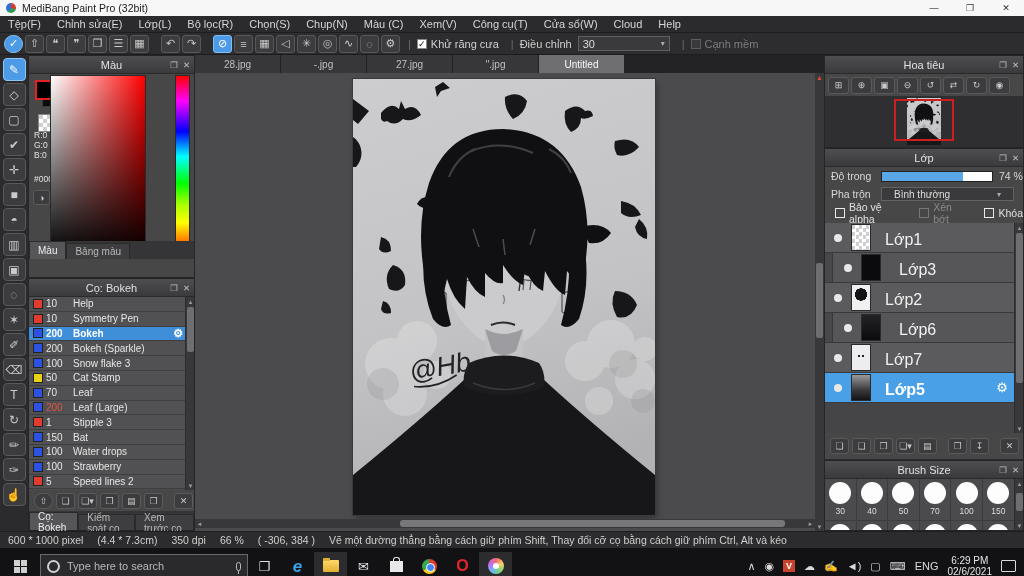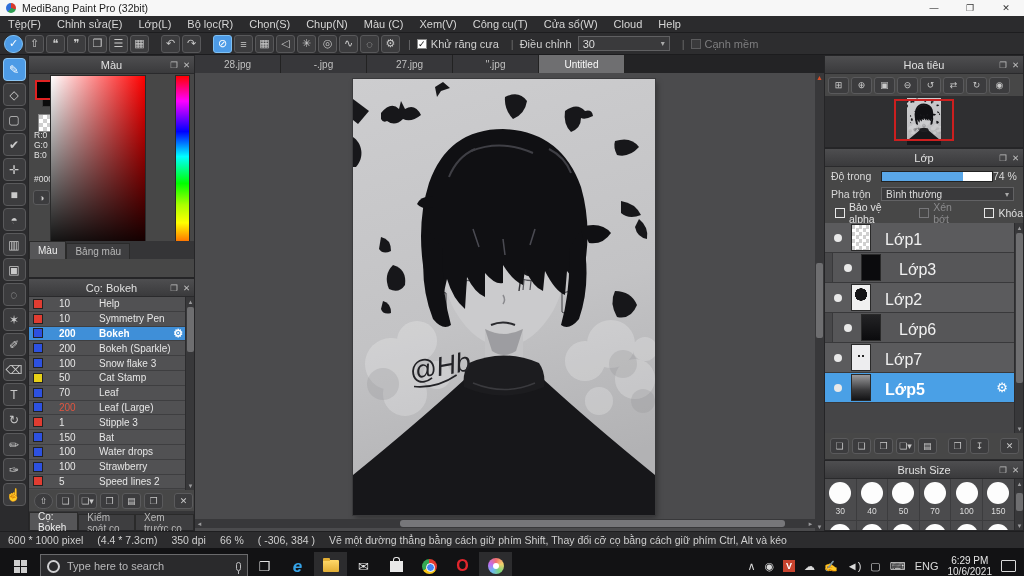--- a/index.html
+++ b/index.html
@@ -54,21 +54,21 @@
   .svring{position:absolute;left:16px;bottom:2px;width:7px;height:7px;border:1.5px solid #fff;border-radius:50%}
   .huebar{position:absolute;left:146px;top:1px;width:15px;height:181px;border:1px solid #2a2a2a;background:linear-gradient(180deg,#ff0000 0%,#ff00ff 14%,#0000ff 31%,#00ffff 45%,#00ff00 60%,#aaff00 72%,#ffff00 82%,#ff8800 91%,#ff0000 100%)}
   .huering{position:absolute;left:2px;bottom:1px;width:8px;height:8px;border:2px solid #e02222;border-radius:50%;background:#ff2a00}
   .ptabs{position:absolute;left:0;bottom:0;width:100%;height:18px;background:#353537;display:flex;align-items:flex-end}
   .ptab{height:16px;padding:0 8px;background:#3e3e40;color:#b8b8b8;font-size:10px;display:flex;align-items:center;border:1px solid #2a2a2a;border-bottom:none}
   .ptab.active{background:#565658;color:#eee;height:18px}
 
   
   .brushpanel{left:28px;top:278px;width:167px;height:253px}
   .blist{position:relative;height:193px;overflow:hidden;background:#4b4b4d}
-  .brow{height:14.8px;display:flex;align-items:center;gap:16px;padding-left:4px;border-bottom:1px solid #3e3e40;background:#515153;font-size:10px;color:#e6e6e6;width:158px}
+  .brow{height:14.8px;display:flex;align-items:center;gap:3px;padding-left:4px;border-bottom:1px solid #3e3e40;background:#515153;font-size:10px;color:#e6e6e6;width:158px}
   .brow .sw{width:10px;height:10px;border:1px solid #222;flex:0 0 auto}
   .brow .num{width:24px;flex:0 0 auto}
   .brow.numred .num{color:#e05540}
   .brow .bn{white-space:nowrap}
   .brow.sel{background:#3f8fd8;color:#fff;font-weight:bold}
   .brow .gear{display:none;margin-left:auto;margin-right:4px;color:#fff;font-size:11px}
   .brow.sel .gear{display:block}
   .vtrack{position:absolute;right:0;top:0;width:9px;height:100%;background:#38383a;border-left:1px solid #2c2c2e}
   .vthumb{position:absolute;left:1px;width:7px;background:#6e6e70;border-radius:2px}
   .varrow{position:absolute;left:0;width:9px;height:9px;color:#9a9a9c;font-size:6px;display:flex;align-items:center;justify-content:center}
@@ -97,22 +97,22 @@
   .navbtns{height:22px;display:flex;align-items:center;gap:2px;padding-left:3px}
   .navthumb{position:relative;height:51px;background:#2f2f31;overflow:hidden}
   .navmini{position:absolute;left:82px;top:2px;width:34px;height:47px}
   .navrect{position:absolute;left:69px;top:3px;width:60px;height:42px;border:2px solid #cc1f1f}
 
   .layerspanel{left:824px;top:148px;width:200px;height:311px}
   .lrow-ctl{height:18px;display:flex;align-items:center;font-size:10.5px;color:#d8d8d8}
   .lrow-ctl .lbl{width:56px;padding-left:6px}
   .slider{position:relative;width:112px;height:11px;background:#fff;border:1px solid #222}
   .sfill{position:absolute;left:0;top:0;height:100%;background:#5aa7e8}
-  .opval{}
-  .ldrop{width:133px;height:14px;background:#3a3a3c;border:1px solid #626264;color:#ddd;display:flex;align-items:center;padding:0 4px;font-size:10px}
+  .opval{margin-left:6px}
+  .ldrop{width:133px;height:14px;background:#3a3a3c;border:1px solid #626264;color:#ddd;display:flex;align-items:center;padding:0 12px;font-size:10px}
   .ldrop .dar{margin-left:auto;font-size:8px;color:#aaa}
   .lchecks{height:20px;display:flex;align-items:center;font-size:10.5px;color:#e0e0e0;gap:4px;padding-left:10px}
   .ck{width:10px;height:10px;background:transparent;border:1px solid #e8e8e8;flex:0 0 auto}
   .ck.dis{border-color:#77777a}
   .cklbl.dis{color:#8a8a8c}
   .ckgap{width:18px}
   .llist{position:relative;height:210px;overflow:hidden;background:#454547}
   .lrow{position:relative;height:30px;background:#5b5b5d;border-bottom:1px solid #39393b;width:191px}
   .lrow .vis{position:absolute;left:9px;top:11px;width:8px;height:8px;border-radius:50%;background:#e8e8e8}
   .lrow .lth{position:absolute;left:26px;top:1px;width:20px;height:27px;border:1px solid #2a2a2a;background:#fff}
@@ -929,19 +929,19 @@
           <span class="trayic">
             <span>▢</span>
           </span>
           <span class="trayic">
             <span>⌨</span>
           </span>
         </span>
       <span>ENG</span>
       <span class="clock">
         <div>6:29 PM</div>
-        <div>10/6/2021</div>
+        <div>02/6/2021</div>
       </span>
       <span class="action"></span>
     </span>
   </div>
 
 </div>
 
 </body></html>

